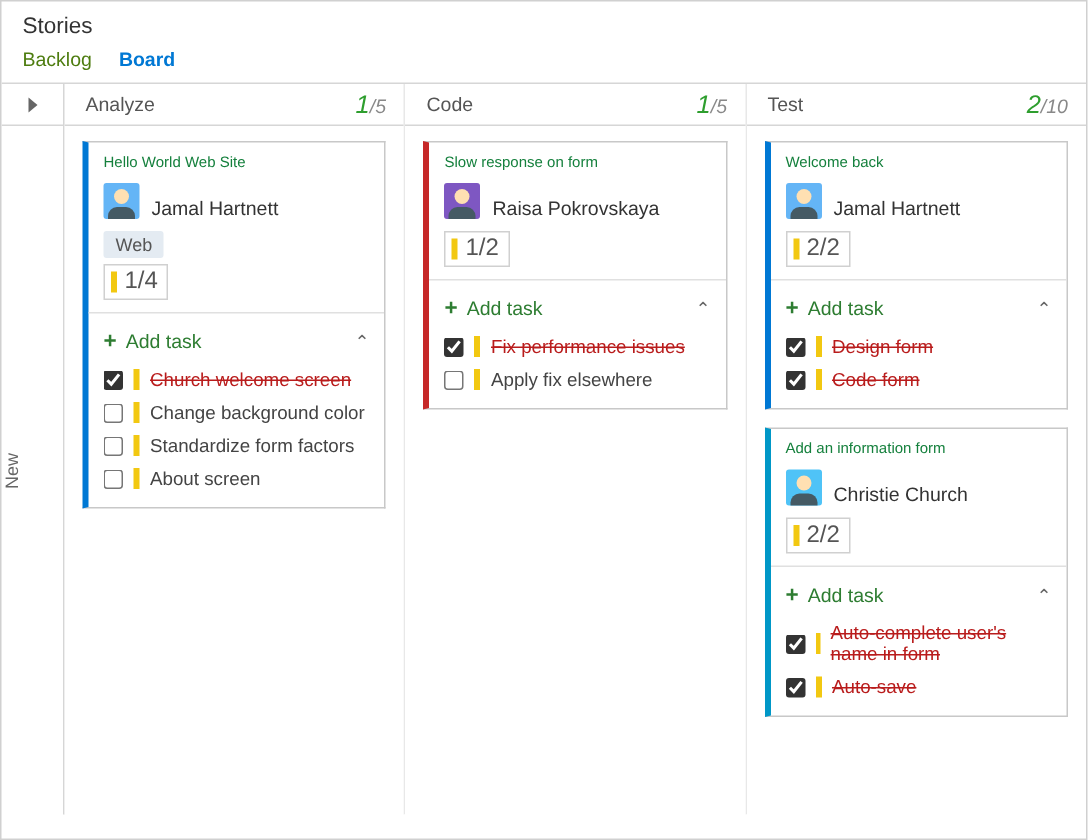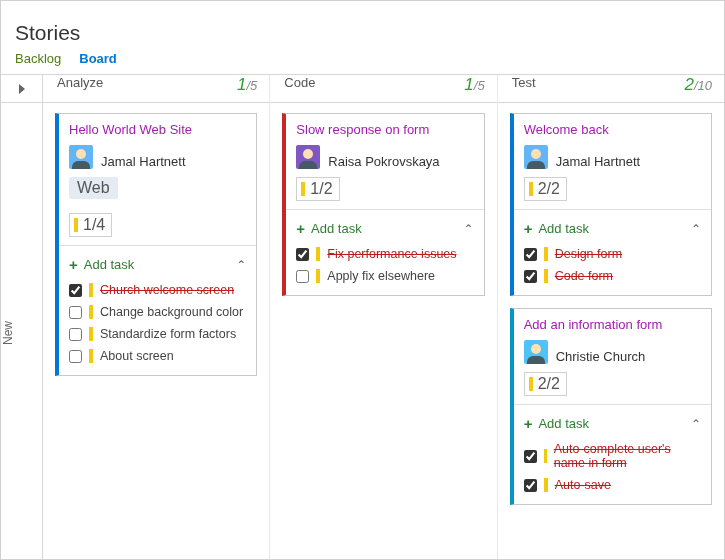--- a/index.html
+++ b/index.html
@@ -7,24 +7,24 @@
     font-family: "Segoe UI", Arial, sans-serif;
     font-size: 13px;
     color: #333;
     background: #fff;
     width: 725px;
     height: 560px;
     overflow: hidden;
     border: 1px solid #d0d0d0;
   }
   .page-title {
-    font-size: 21px;
+    font-size: 15px;
     font-weight: 300;
     color: #333;
-    padding: 20px 0 4px 14px;
+    padding: 8px 0 4px 14px;
   }
   .tabs {
     display: flex;
     gap: 18px;
     padding: 2px 0 8px 14px;
     font-size: 13px;
   }
   .tab { color: #4d7c0f; cursor: pointer; }
   .tab.active { color: #0078d4; font-weight: 600; }
   .board-wrap {
@@ -64,21 +64,21 @@
     flex: 1;
     border-right: 1px solid #e8e8e8;
     display: flex;
     flex-direction: column;
     min-width: 0;
   }
   .column:last-child { border-right: none; }
   .col-header {
     height: 28px;
     display: flex;
-    align-items: flex-start;
+    align-items: center;
     justify-content: space-between;
     padding: 0 12px 0 14px;
     border-bottom: 1px solid #d6d6d6;
     color: #555;
     font-size: 13px;
   }
   .col-count { color: #888; font-size: 13px; font-style: italic; }
   .col-count .num { color: #2e9e2e; font-size: 17px; }
   .col-body {
     flex: 1;
@@ -90,21 +90,21 @@
     gap: 12px;
   }
   .card {
     border: 1px solid #c8c8c8;
     border-left: 4px solid;
     background: #fff;
     display: flex;
     flex-direction: column;
   }
   .card-top { padding: 8px 10px 8px 10px; }
-  .card-title { font-size: 13px; color: #a21caf; margin-bottom: 8px; }
+  .card-title { font-size: 10px; color: #15803d; margin-bottom: 8px; }
   .assignee { display: flex; align-items: flex-end; gap: 8px; margin-bottom: 8px; }
   .avatar {
     width: 24px; height: 24px;
     background: #7e57c2;
     display: inline-block;
     border-radius: 2px;
     position: relative;
     overflow: hidden;
   }
   .avatar.a1 { background: #64b5f6; }
@@ -123,24 +123,24 @@
     position: absolute;
     width: 18px; height: 10px;
     border-radius: 6px 6px 0 0;
     background: #455a64;
     bottom: -2px; left: 3px;
   }
   .tag {
     display: inline-block;
     background: #e4ebf2;
     color: #555;
-    font-size: 16px;
+    font-size: 12px;
     padding: 2px 8px;
     border-radius: 2px;
-    margin-bottom: 14px;
+    margin-bottom: 4px;
   }
   .progress-chip {
     display: inline-flex;
     align-items: center;
     border: 1px solid #d0d0d0;
     font-size: 16px;
     color: #555;
     padding: 2px 6px 2px 4px;
     gap: 5px;
   }

